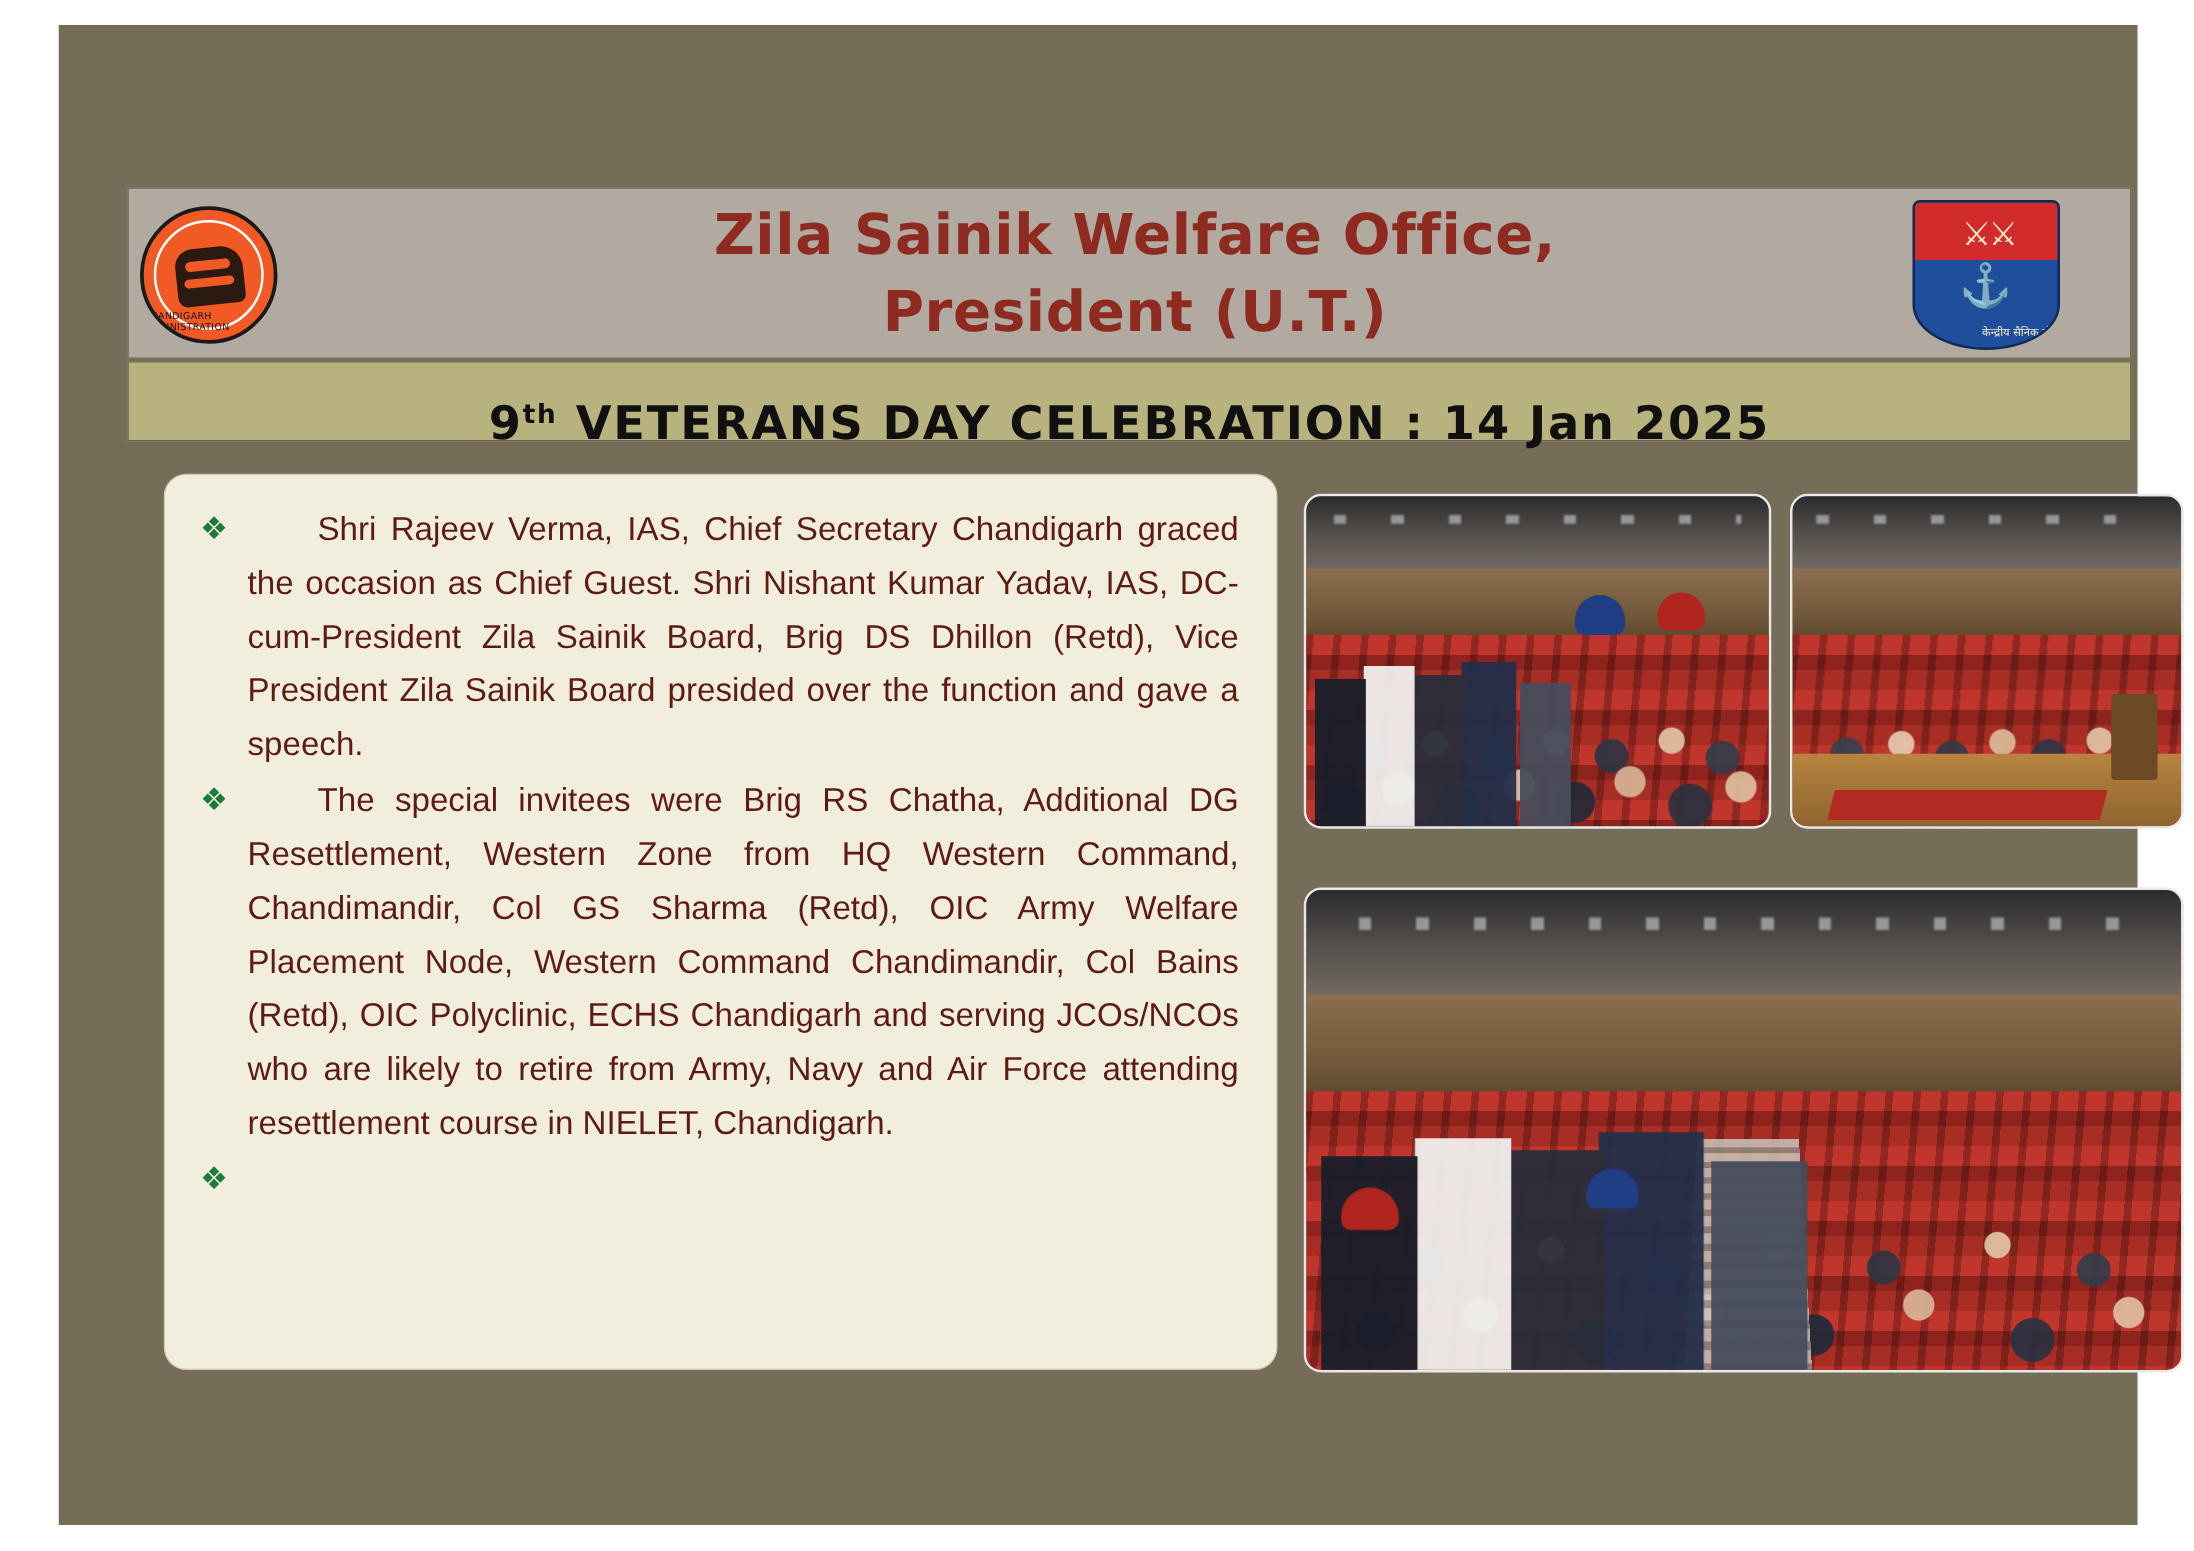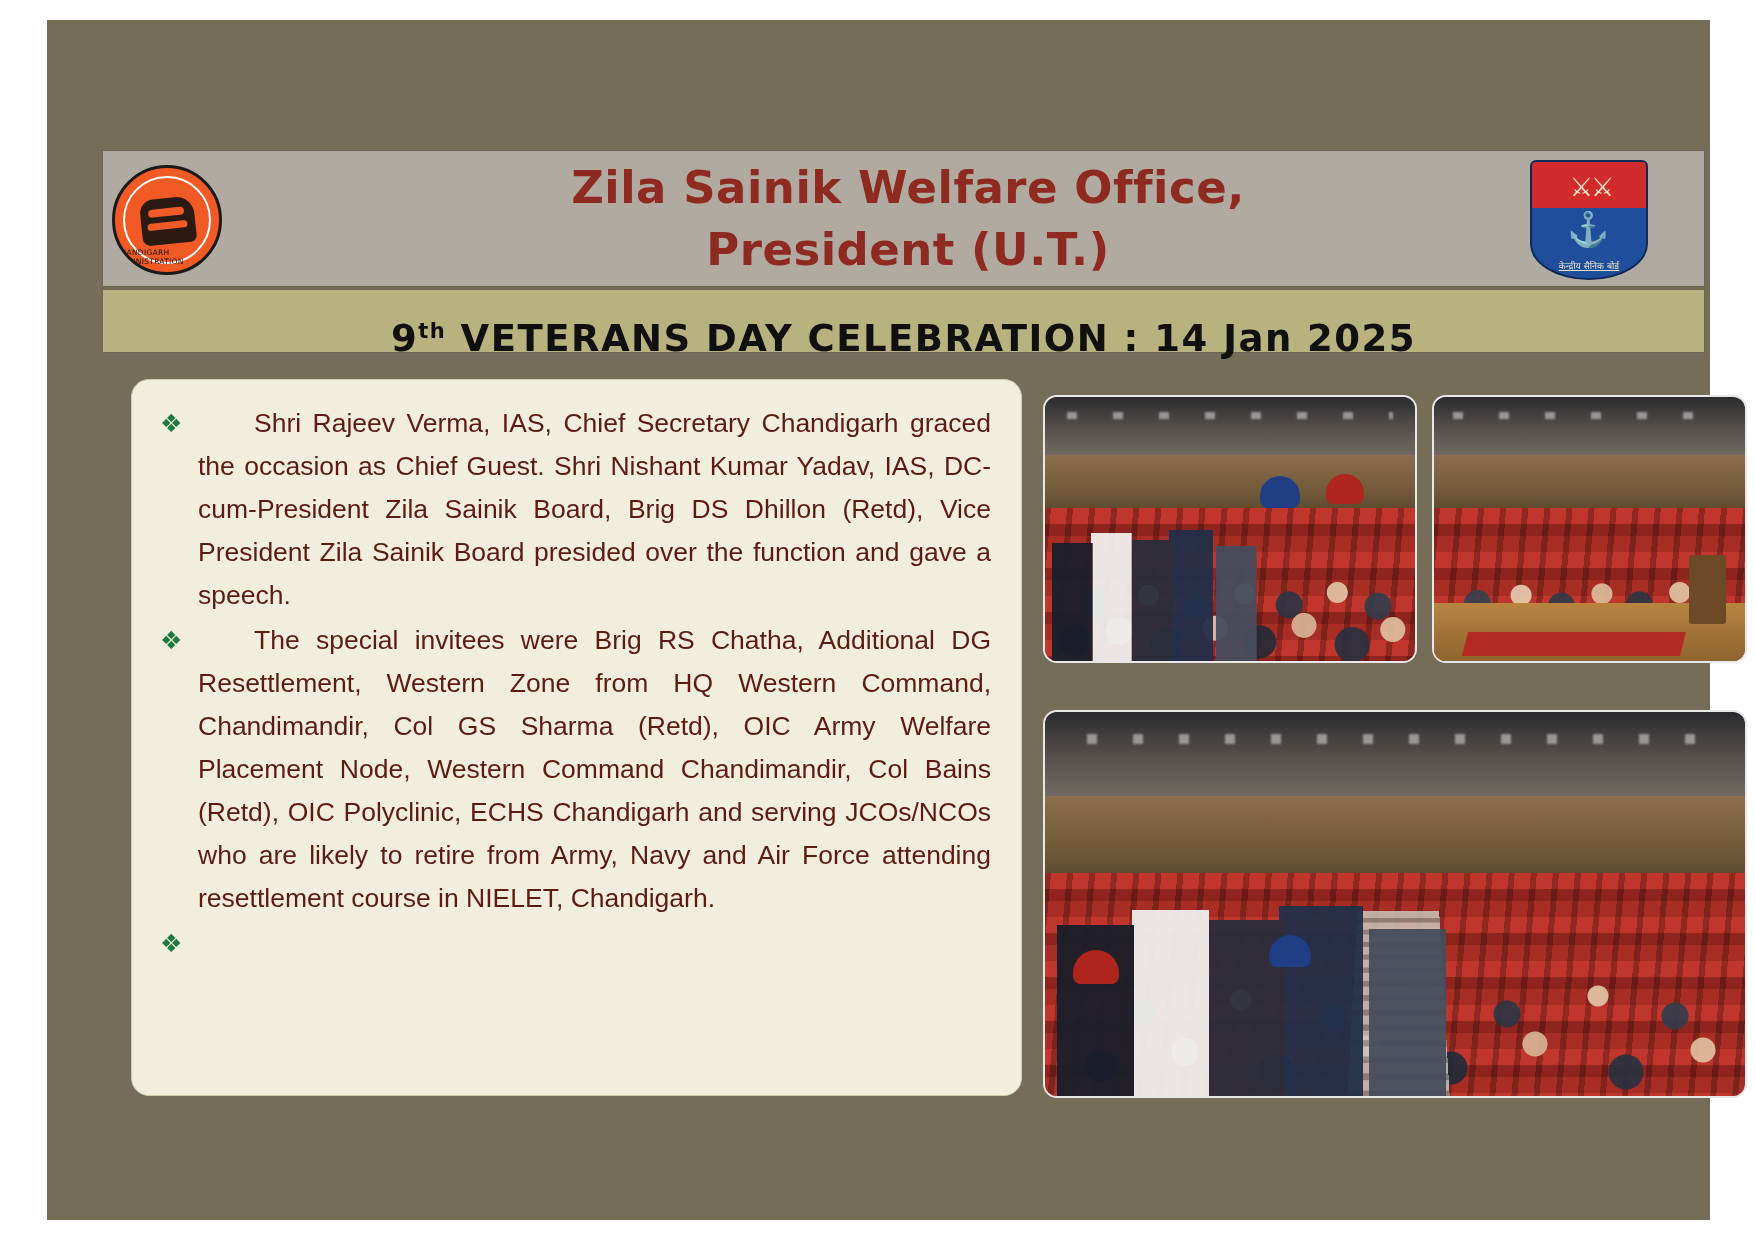--- a/index.html
+++ b/index.html
@@ -165,25 +165,24 @@
     width: 100%;
     text-align: center;
     font-size: 34px;
     color: #ffffff;
     line-height: 38px;
   }
   .crest .crest-text {
     position: absolute;
     left: 0; bottom: 6px;
     width: 100%;
-    text-align: center;
+    text-align: right;
     font-size: 9px;
     color: #f3e9c6;
     font-family: "DejaVu Sans", sans-serif;
-    text-decoration: underline;
   }
 
   
   .subtitle-band {
     position: absolute;
     left: 55px;
     top: 269px;
     width: 1603px;
     height: 64px;
     background: #b8b27e;

